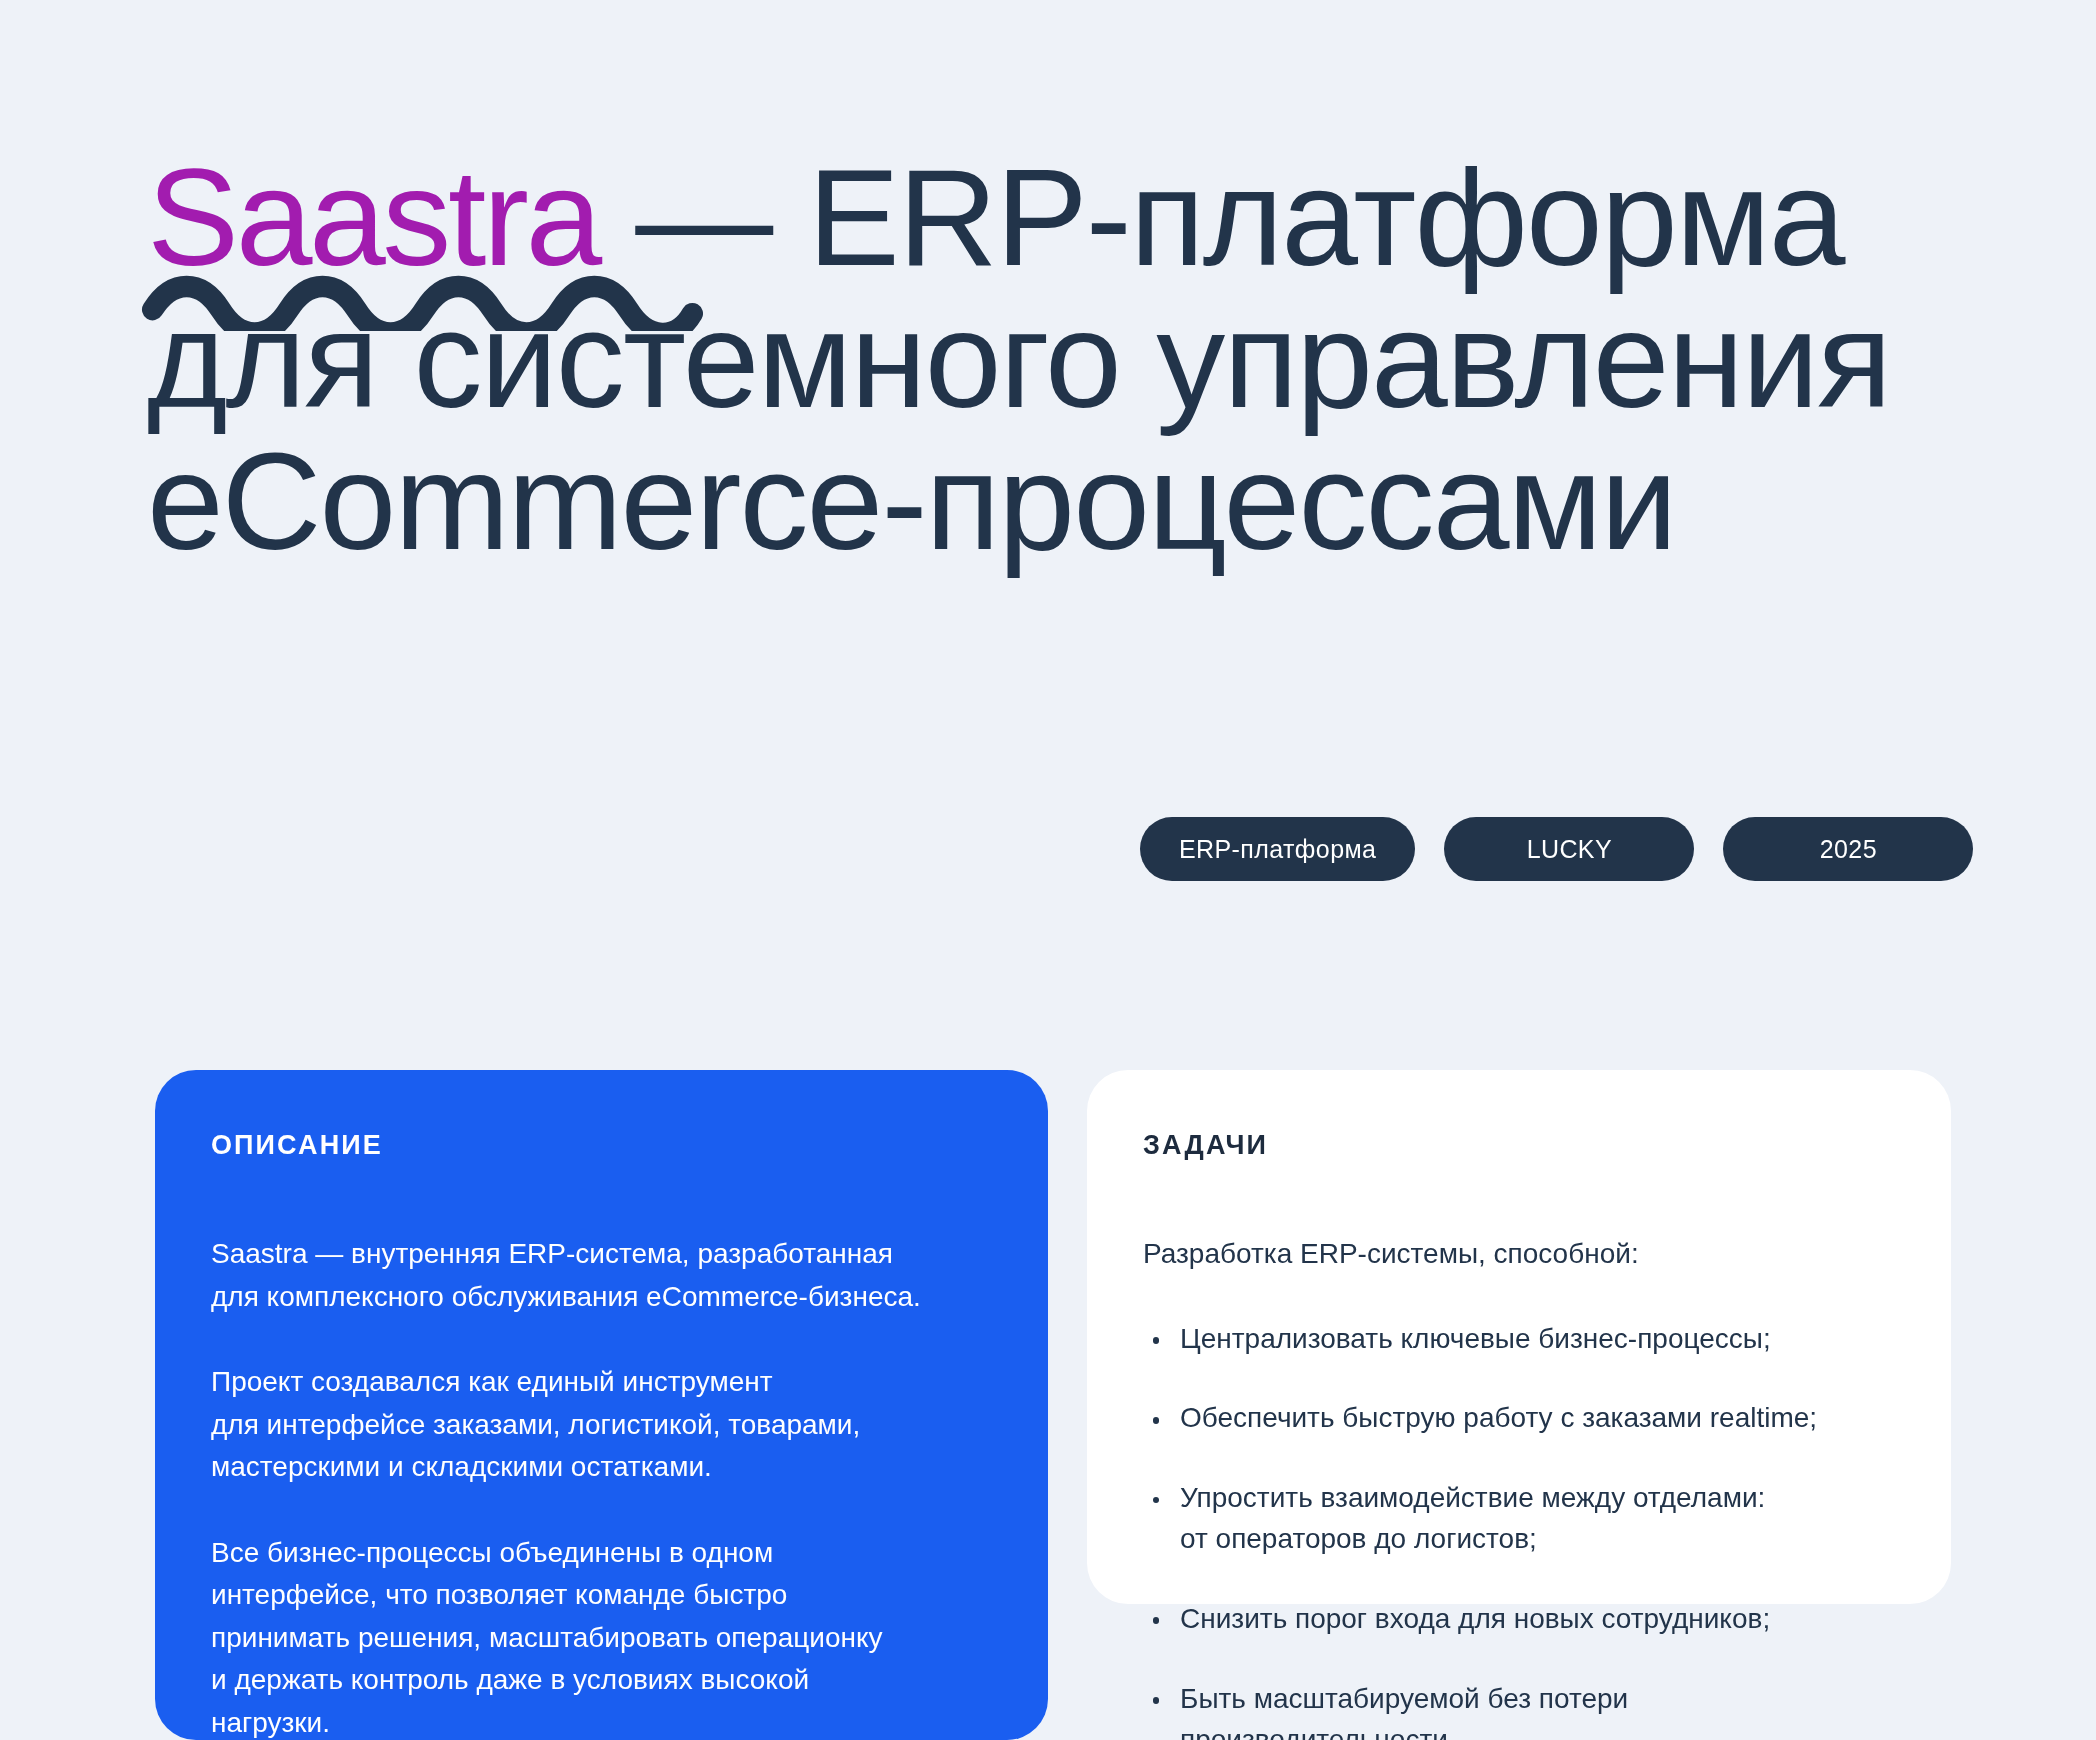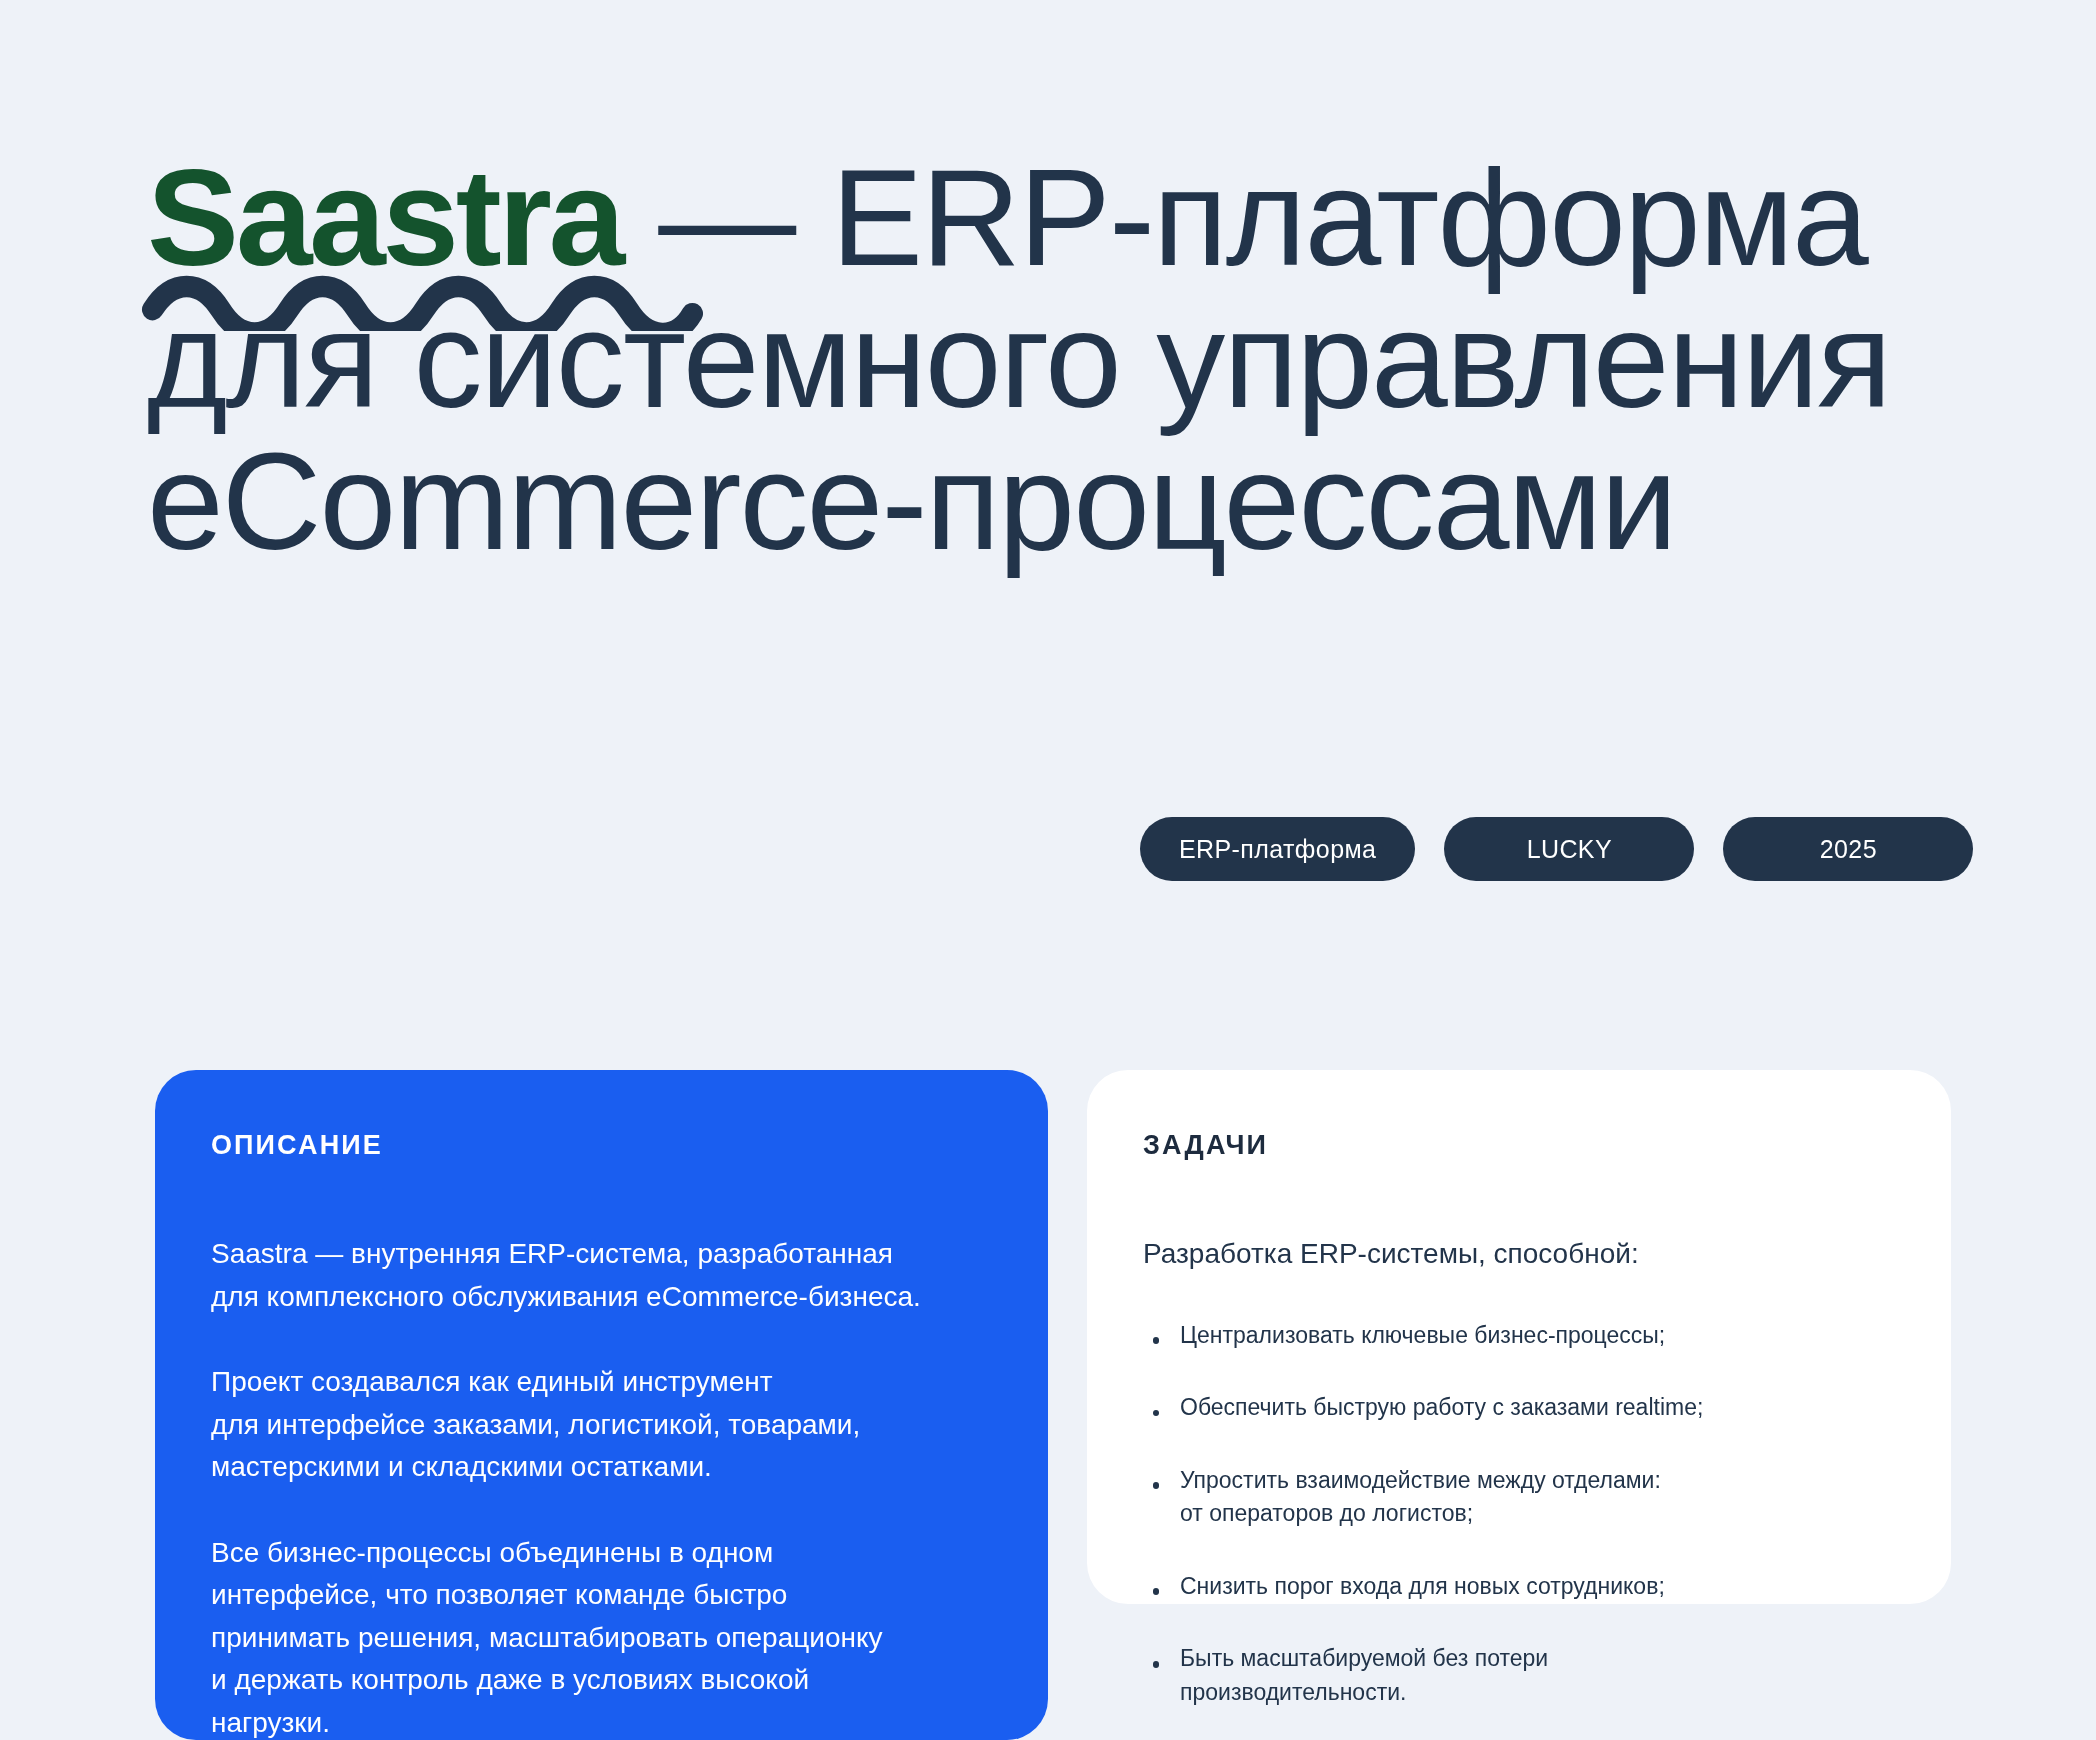--- a/index.html
+++ b/index.html
@@ -37,23 +37,23 @@
     font-weight: 400;
     color: #22344a;
     white-space: pre-wrap;
   }
 
   .brand-wrap {
     position: relative;
     display: inline-block;
   }
   .brand-word {
-    font-weight: 700;
+    font-weight: 400;
     letter-spacing: -3.4px;
-    color: #14532d;
+    color: #a21caf;
   }
   .brand-wave {
     position: absolute;
     left: -5.8px;
     bottom: -43px;
     width: 563px;
     height: 60px;
     display: block;
     pointer-events: none;
   }
@@ -144,21 +144,21 @@
     margin: 0 0 43px 0;
   }
 
   .bullets {
     list-style: none;
     margin: 0;
     padding: 0;
   }
   .bullets li {
     position: relative;
-    font-size: 23px;
+    font-size: 28px;
     line-height: 1.46;
     margin: 0 0 39px 0;
     padding-left: 37px;
     white-space: pre-line;
   }
   .bullets li:last-child { margin-bottom: 0; }
   .bullets li::before {
     content: "";
     position: absolute;
     left: 9.7px;

